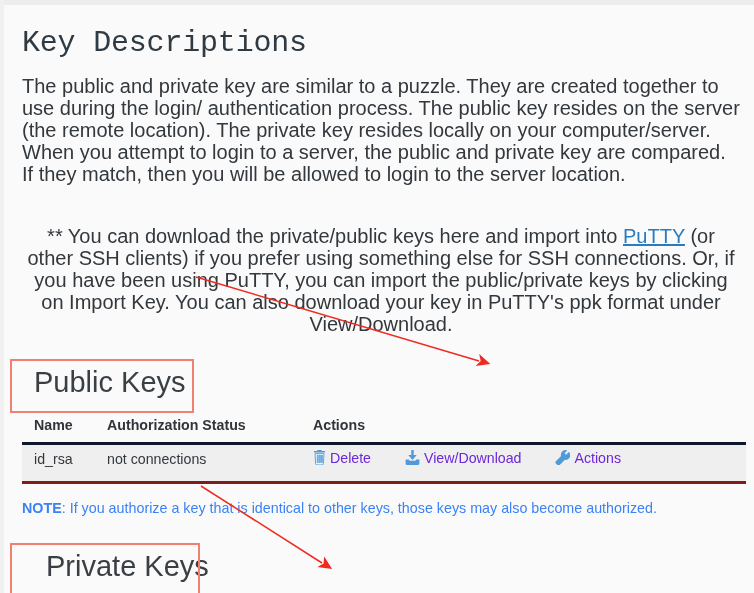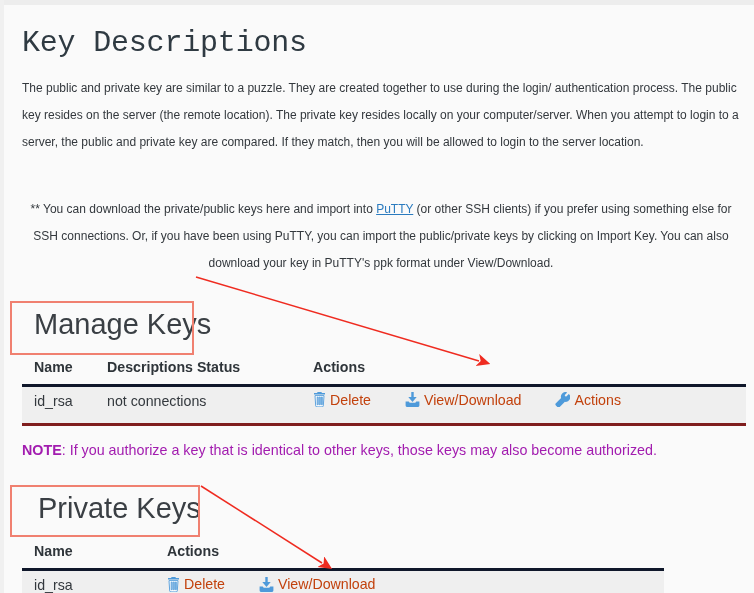--- a/index.html
+++ b/index.html
@@ -45,38 +45,38 @@
     font-size: 30px;
     font-weight: 400;
     color: #2f3a42;
     margin: 18px 0 14px 0;
     letter-spacing: -0.2px;
     line-height: 1.15;
     font-family: Liberation Mono, monospace;
   }
 
   p.para {
-    font-size: 12px;
-    line-height: 27px;
+    font-size: 20px;
+    line-height: 22px;
     margin: 0 0 12px 0;
     color: #33383d;
     max-width: 725px;
   }
   p.para.second { margin-top: 40px; text-align: center; }
 
   a.inline-link {
     color: #2b7bbf;
     text-decoration: underline;
   }
 
   .note {
     font-size: 14.3px;
     line-height: 21px;
     margin: 14px 0 16px 0;
-    color: #a21caf;
+    color: #3b82f6;
   }
   .note b { font-weight: bold; }
 
   h2.section-title {
     font-size: 29px;
     font-weight: 400;
     color: #3a3f44;
     margin: 0;
     line-height: 1.1;
     display: inline-block;
@@ -111,21 +111,21 @@
     padding: 5px 0 13px 0;
     background: #efefef;
     color: #33383d;
     vertical-align: middle;
     border-bottom: 3px solid #7f1d1d;
   }
   table.keytable td.first-cell { padding-left: 12px; }
   table.keytable th.first-cell { padding-left: 12px; }
 
   .action-link {
-    color: #c2410c;
+    color: #6d28d9;
     text-decoration: none;
     white-space: nowrap;
     display: inline-flex;
     align-items: center;
     gap: 4px;
   }
   .action-link + .action-link { margin-left: 30px; }
   .action-link svg { flex: 0 0 auto; display: block; }
 
   
@@ -146,34 +146,34 @@
 
   <div id="content">
 
     <h1 class="page-title">Key Descriptions</h1>
 
     <p class="para">The public and private key are similar to a puzzle. They are created together to use during the login/ authentication process. The public key resides on the server (the remote location). The private key resides locally on your computer/server. When you attempt to login to a server, the public and private key are compared. If they match, then you will be allowed to login to the server location.</p>
 
     <p class="para second"><span>** You can download the private/public keys here and import into </span><a class="inline-link" href="#">PuTTY</a><span> (or other SSH clients) if you prefer using something else for SSH connections. Or, if you have been using PuTTY, you can import the public/private keys by clicking on Import Key. You can also download your key in PuTTY's ppk format under View/Download.</span></p>
 
     <div class="section-title-wrap" style="margin-top:30px; height:44px;">
-      <h2 class="section-title" style="position:absolute; left:12px; top:2px;">Manage Keys</h2>
+      <h2 class="section-title" style="position:absolute; left:12px; top:2px;">Public Keys</h2>
       <div class="anno-box" style="left:-12px; top:-6px; width:184px; height:54px;"></div>
     </div>
 
     <table class="keytable" style="width:724px; margin-top:2px;">
       <colgroup>
         <col style="width:85px;">
         <col style="width:206px;">
         <col style="width:433px;">
       </colgroup>
       <thead>
         <tr>
           <th class="first-cell">Name</th>
-          <th>Descriptions Status</th>
+          <th>Authorization Status</th>
           <th>Actions</th>
         </tr>
       </thead>
       <tbody>
         <tr>
           <td class="first-cell">id_rsa</td>
           <td>not connections</td>
           <td>
 
             <a class="action-link" href="#">
@@ -206,21 +206,21 @@
             </a>
 
           </td>
         </tr>
       </tbody>
     </table>
 
     <p class="note"><b>NOTE</b><span>: If you authorize a key that is identical to other keys, those keys may also become authorized.</span></p>
 
     <div class="section-title-wrap" style="margin-top:30px; height:44px;">
-      <h2 class="section-title" style="position:absolute; left:16px; top:2px;">Private Keys</h2>
+      <h2 class="section-title" style="position:absolute; left:24px; top:2px;">Private Keys</h2>
       <div class="anno-box" style="left:-12px; top:-6px; width:190px; height:52px;"></div>
     </div>
 
     <table class="keytable" style="width:642px; margin-top:2px;">
       <colgroup>
         <col style="width:145px;">
         <col style="width:497px;">
       </colgroup>
       <thead>
         <tr>

